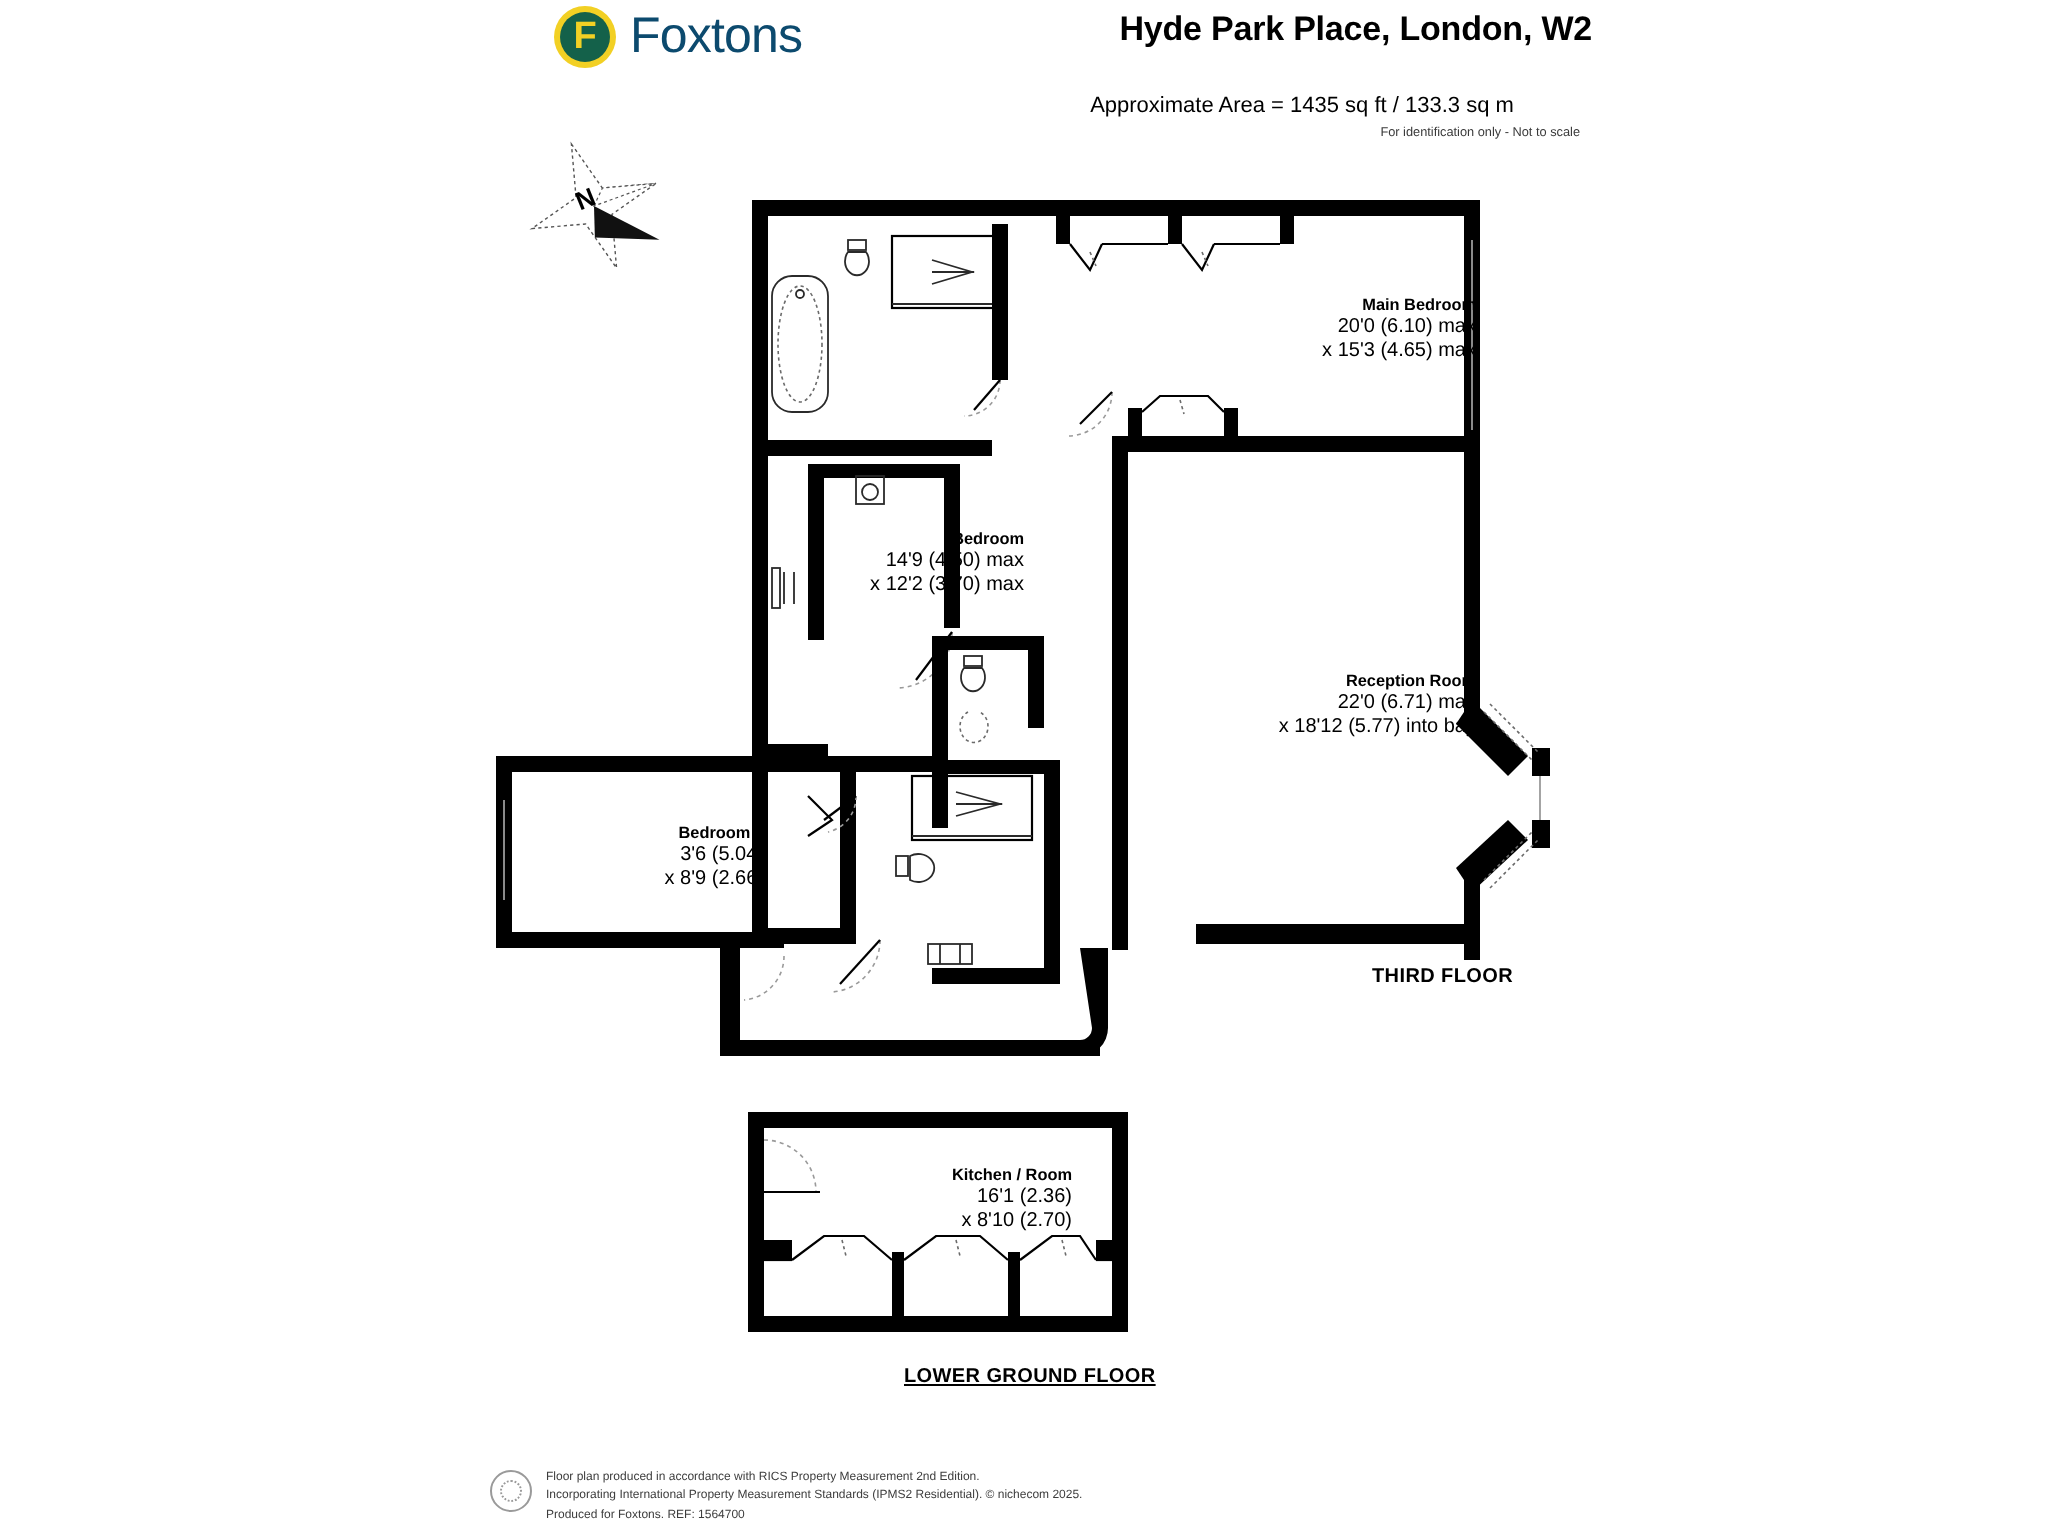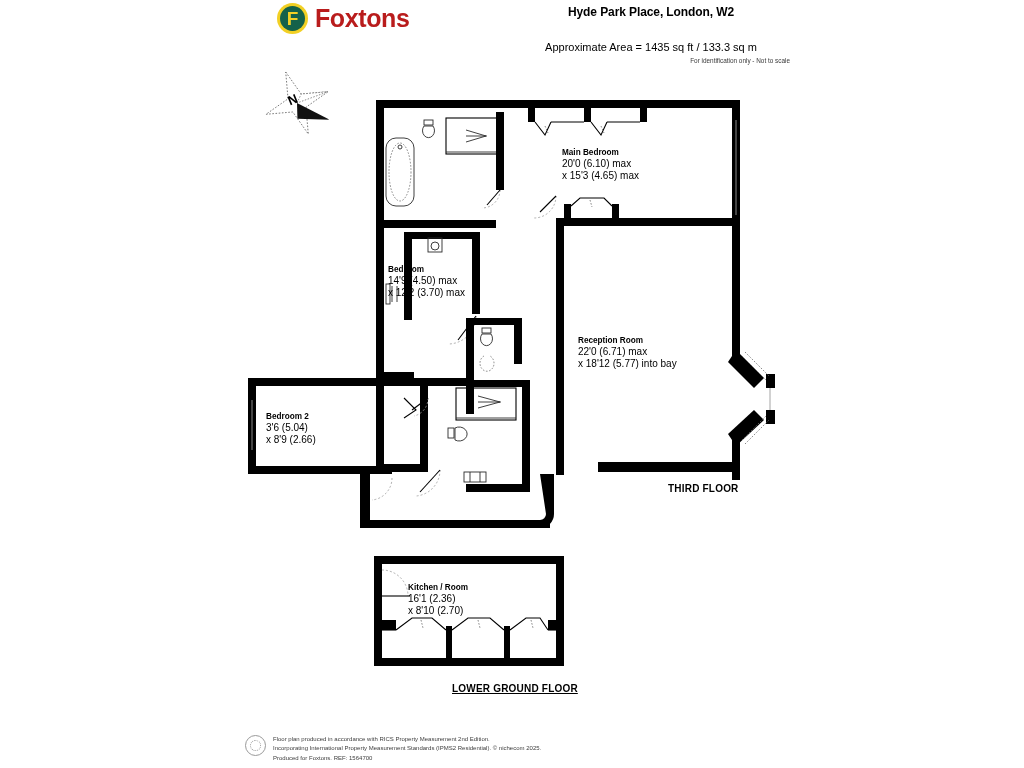--- a/index.html
+++ b/index.html
@@ -53,39 +53,40 @@
   }
   #brand-mark .letter {
     color: #f2d024;
     font-family: "Liberation Sans", sans-serif;
     font-weight: bold;
     font-size: 19px;
     line-height: 19px;
     margin-top: -1px;
   }
   #brand-word {
-    color: #b91c1c;
+    color: #0c4a6e;
     font-family: "Liberation Sans", sans-serif;
     font-size: 25px;
-    font-weight: bold;
+    font-weight: normal;
     letter-spacing: -0.4px;
   }
 
   #title-block {
     position: absolute;
     left: 506px;
     top: 5px;
     width: 290px;
     text-align: center;
   }
   #plan-title {
-    font-size: 12px;
+    font-size: 17px;
     font-weight: bold;
     letter-spacing: -0.1px;
     white-space: nowrap;
+    text-align: right;
   }
   #plan-area {
     font-size: 11px;
     margin-top: 22px;
     white-space: nowrap;
   }
   #plan-disclaimer {
     font-size: 6.4px;
     margin-top: 4px;
     color: #3a3a3a;
@@ -116,21 +117,21 @@
   #plan {
     position: absolute;
     left: 0; top: 0;
     width: 1024px;
     height: 768px;
   }
 
   
   .room-label {
     position: absolute;
-    text-align: left;
+    text-align: right;
     line-height: 1.22;
     white-space: nowrap;
   }
   .room-label .rname {
     font-size: 8.2px;
     font-weight: bold;
     display: block;
   }
   .room-label .rdim {
     font-size: 10px;
@@ -429,21 +430,21 @@
   <span class="rdim">3'6 (5.04)</span>
   <span class="rdim">x 8'9 (2.66)</span>
 </div>
 
 <div class="room-label" style="left:408px; top:583px; width:128px;">
   <span class="rname">Kitchen / Room</span>
   <span class="rdim">16'1 (2.36)</span>
   <span class="rdim">x 8'10 (2.70)</span>
 </div>
 
-<div class="floor-label" style="left:668px; top:483px;">THIRD FLOOR</div>
+<div class="floor-label" style="left:686px; top:483px;">THIRD FLOOR</div>
 
 <div class="floor-label" style="left:452px; top:683px;text-decoration:underline;">LOWER GROUND FLOOR</div>
 
 <div id="footer">
   <div id="footer-seal"></div>
   <div id="footer-text">
     <div>Floor plan produced in accordance with RICS Property Measurement 2nd Edition.</div>
     <div>Incorporating International Property Measurement Standards (IPMS2 Residential). © nichecom 2025.</div>
     <div>Produced for Foxtons.   REF: 1564700</div>
   </div>

